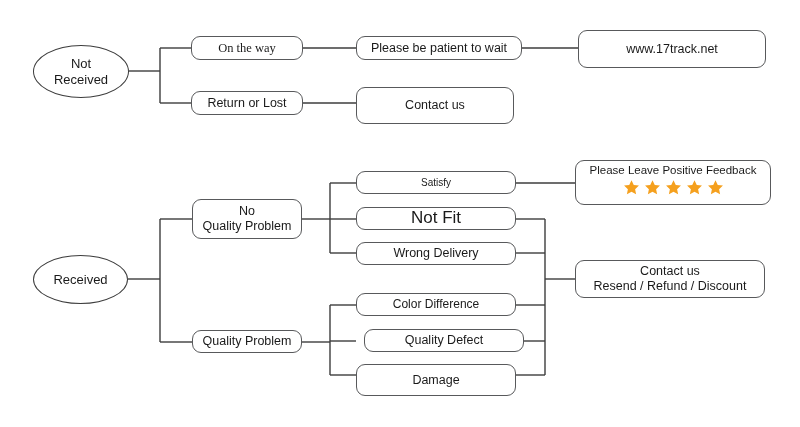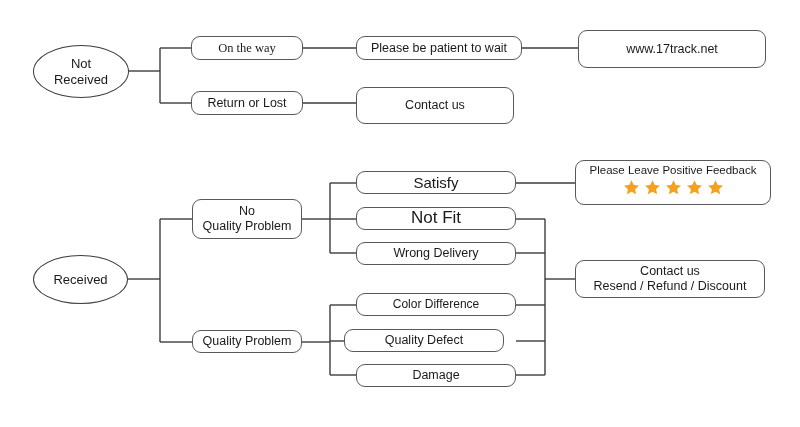--- a/index.html
+++ b/index.html
@@ -123,36 +123,36 @@
       <div class="node ellipse" style="left: 33px; top: 255px; width: 95px; height: 49px; font-size: 13px; border-color: rgb(61, 61, 61); color: rgb(26, 26, 26);">
         <span class="nline">Received</span>
       </div>
       <div class="node rounded" style="left: 192px; top: 199px; width: 110px; height: 40px; font-size: 12.5px; border-color: rgb(88, 89, 91); color: rgb(26, 26, 26);">
         <span class="nline">No</span>
         <span class="nline">Quality Problem</span>
       </div>
       <div class="node rounded" style="left: 192px; top: 330px; width: 110px; height: 23px; font-size: 12.5px; border-color: rgb(88, 89, 91); color: rgb(26, 26, 26);">
         <span class="nline">Quality Problem</span>
       </div>
-      <div class="node rounded" style="left: 356px; top: 171px; width: 160px; height: 23px; font-size: 15px; border-color: rgb(88, 89, 91); color: rgb(26, 26, 26);">
+      <div class="node rounded" style="left: 356px; top: 171px; width: 160px; height: 23px; font-size: 10px; border-color: rgb(88, 89, 91); color: rgb(26, 26, 26);">
         <span class="nline">Satisfy</span>
       </div>
       <div class="node rounded" style="left: 356px; top: 207px; width: 160px; height: 23px; font-size: 17px; border-color: rgb(88, 89, 91); color: rgb(26, 26, 26);">
         <span class="nline">Not Fit</span>
       </div>
       <div class="node rounded" style="left: 356px; top: 242px; width: 160px; height: 23px; font-size: 12.5px; border-color: rgb(88, 89, 91); color: rgb(26, 26, 26);">
         <span class="nline">Wrong Delivery</span>
       </div>
       <div class="node rounded" style="left: 356px; top: 293px; width: 160px; height: 23px; font-size: 12px; border-color: rgb(88, 89, 91); color: rgb(26, 26, 26);">
         <span class="nline">Color Difference</span>
       </div>
-      <div class="node rounded" style="left: 344px; top: 329px; width: 160px; height: 23px; font-size: 12.5px; border-color: rgb(88, 89, 91); color: rgb(26, 26, 26);">
+      <div class="node rounded" style="left: 364px; top: 329px; width: 160px; height: 23px; font-size: 12.5px; border-color: rgb(88, 89, 91); color: rgb(26, 26, 26);">
         <span class="nline">Quality Defect</span>
       </div>
-      <div class="node rounded" style="left: 356px; top: 364px; width: 160px; height: 23px; font-size: 12.5px; border-color: rgb(88, 89, 91); color: rgb(26, 26, 26);">
+      <div class="node rounded" style="left: 356px; top: 364px; width: 160px; height: 32px; font-size: 12.5px; border-color: rgb(88, 89, 91); color: rgb(26, 26, 26);">
         <span class="nline">Damage</span>
       </div>
       <div class="node feedback" style="left: 575px; top: 160px; width: 196px; height: 45px; font-size: 11.5px; border-color: rgb(88, 89, 91); color: rgb(26, 26, 26);">
         <span class="nline">Please Leave Positive Feedback</span>
         <div class="stars">
           <svg viewBox="0 0 24 24" class="star">
             <path d="M12 1.6l3.2 6.8 7.3.9-5.4 5 1.4 7.3-6.5-3.7-6.5 3.7 1.4-7.3-5.4-5 7.3-.9z" fill="#f5a01e"></path>
           </svg>
           <svg viewBox="0 0 24 24" class="star">
             <path d="M12 1.6l3.2 6.8 7.3.9-5.4 5 1.4 7.3-6.5-3.7-6.5 3.7 1.4-7.3-5.4-5 7.3-.9z" fill="#f5a01e"></path>

